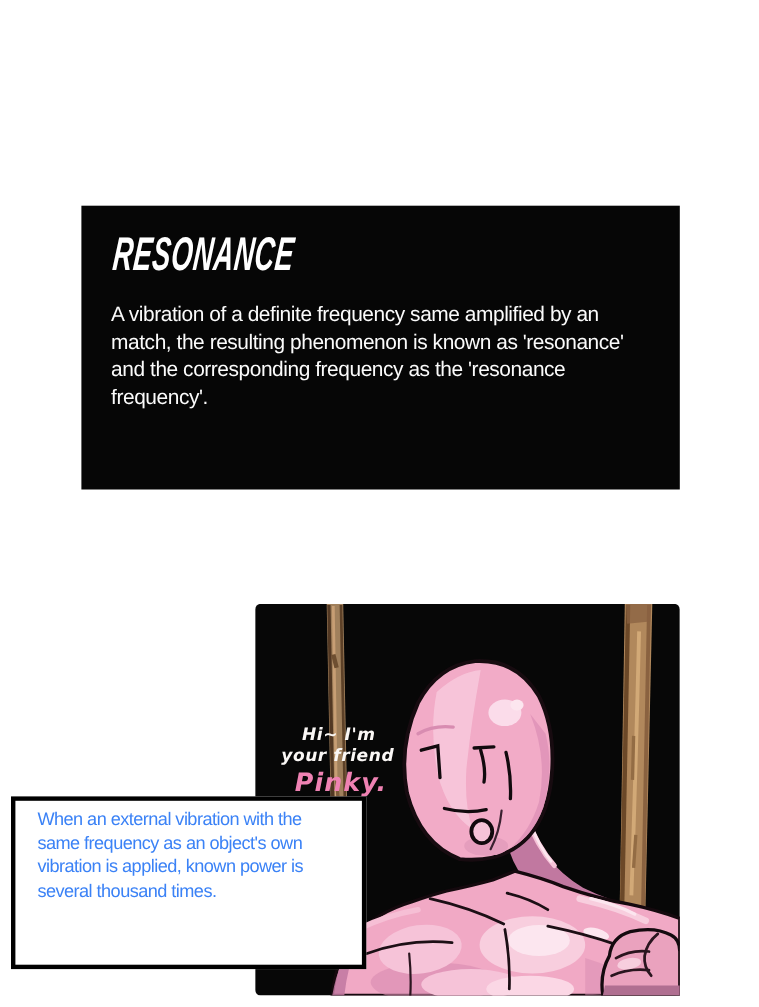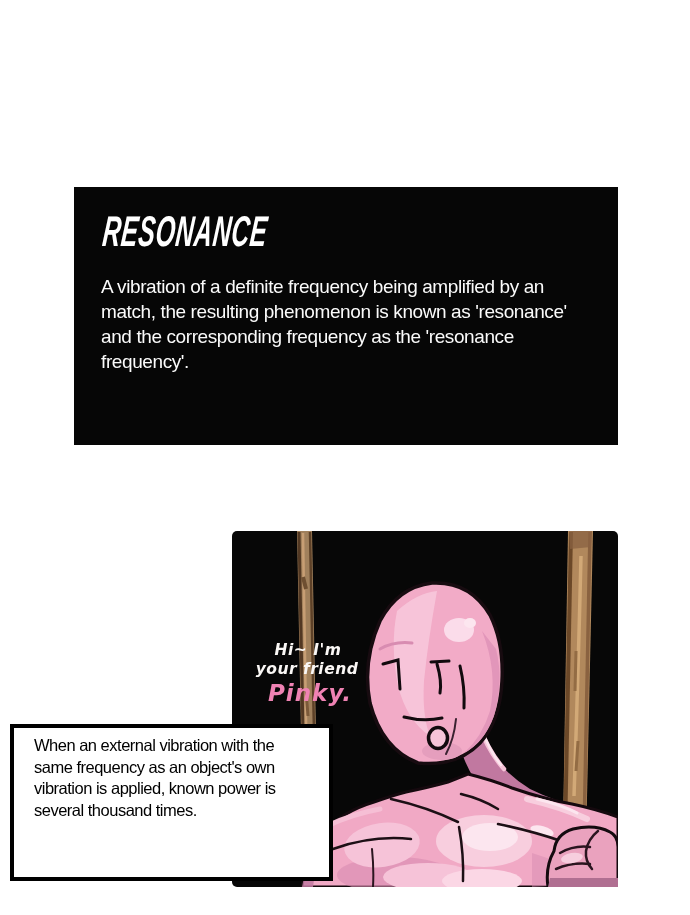--- a/index.html
+++ b/index.html
@@ -11,40 +11,40 @@
            background:#060606;color:#fbfbfb;}
   #def-title{position:absolute;left:29px;top:24px;font-size:43px;line-height:40px;
              font-weight:bold;font-style:italic;white-space:pre;
              transform:scaleX(0.58) skewX(-10deg);transform-origin:0 50%;
              letter-spacing:1px;color:#ffffff;}
   #def-body{position:absolute;left:27px;top:87px;font-size:19px;line-height:25px;
             letter-spacing:-0.4px;}
   #def-body .ln{white-space:pre;}
 
   
-  #panel{position:absolute;left:232px;top:531px;width:386px;height:356px;z-index:1;}
+  #panel{position:absolute;left:232px;top:549px;width:386px;height:356px;z-index:1;}
   #panel svg{display:block;}
 
   
   #caption-box{position:absolute;left:10px;top:724px;width:323px;height:157px;
                box-sizing:border-box;border:4px solid #000000;background:#ffffff;
-               z-index:5;padding:7px 6px 0 20px;color:#000000;}
+               z-index:5;padding:7px 6px 0 20px;color:#3b82f6;}
   #caption-box .ln{white-space:pre;font-size:16.5px;line-height:21.6px;letter-spacing:-0.5px;}
 
   .speech-line{font-family:"DejaVu Sans",sans-serif;font-style:italic;font-weight:bold;}
 </style>
 </head>
 <body>
 
 <div id="page">
 
   <div id="def-box">
     <div id="def-title">RESONANCE</div>
     <div id="def-body">
-      <div class="ln">A vibration of a definite frequency being amplified by an</div>
+      <div class="ln">A vibration of a definite frequency same amplified by an</div>
       <div class="ln">match, the resulting phenomenon is known as 'resonance'</div>
       <div class="ln">and the corresponding frequency as the 'resonance</div>
       <div class="ln">frequency'.</div>
     </div>
   </div>
 
   <div id="panel">
     <svg width="386" height="356" viewBox="0 0 386 356">
 
       <rect x="0" y="0" width="386" height="356" rx="5" fill="#070707"></rect>

